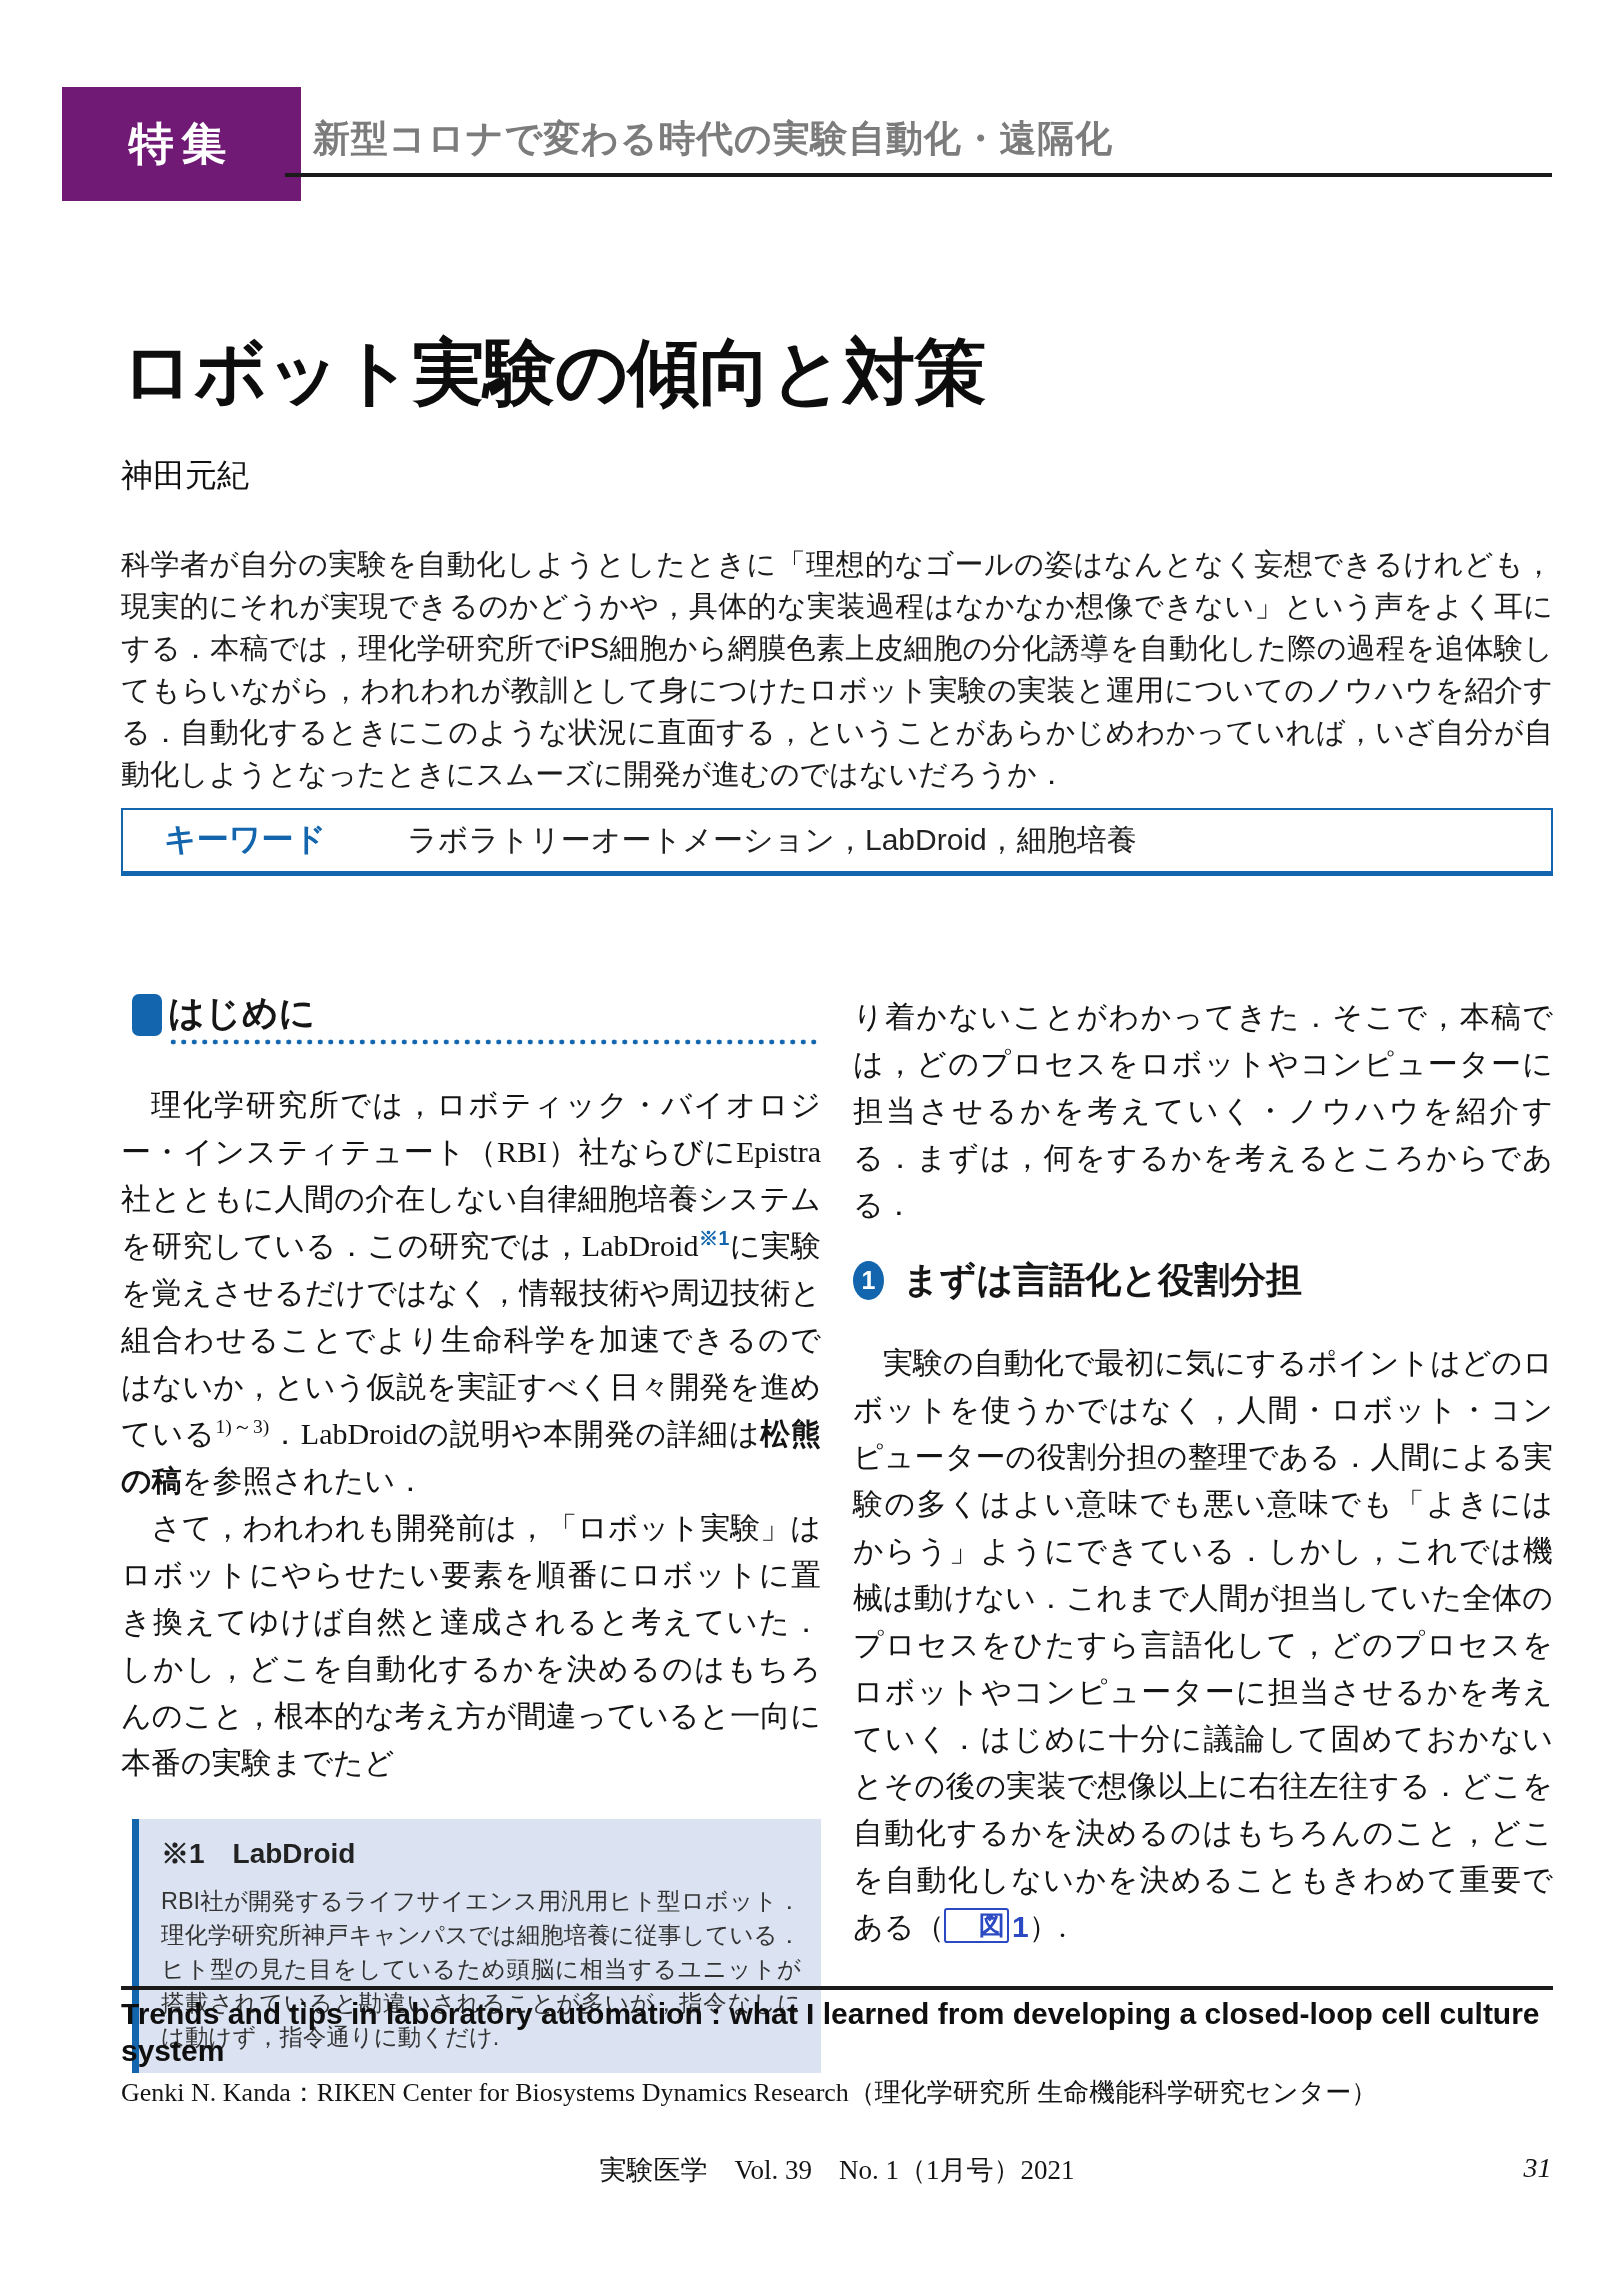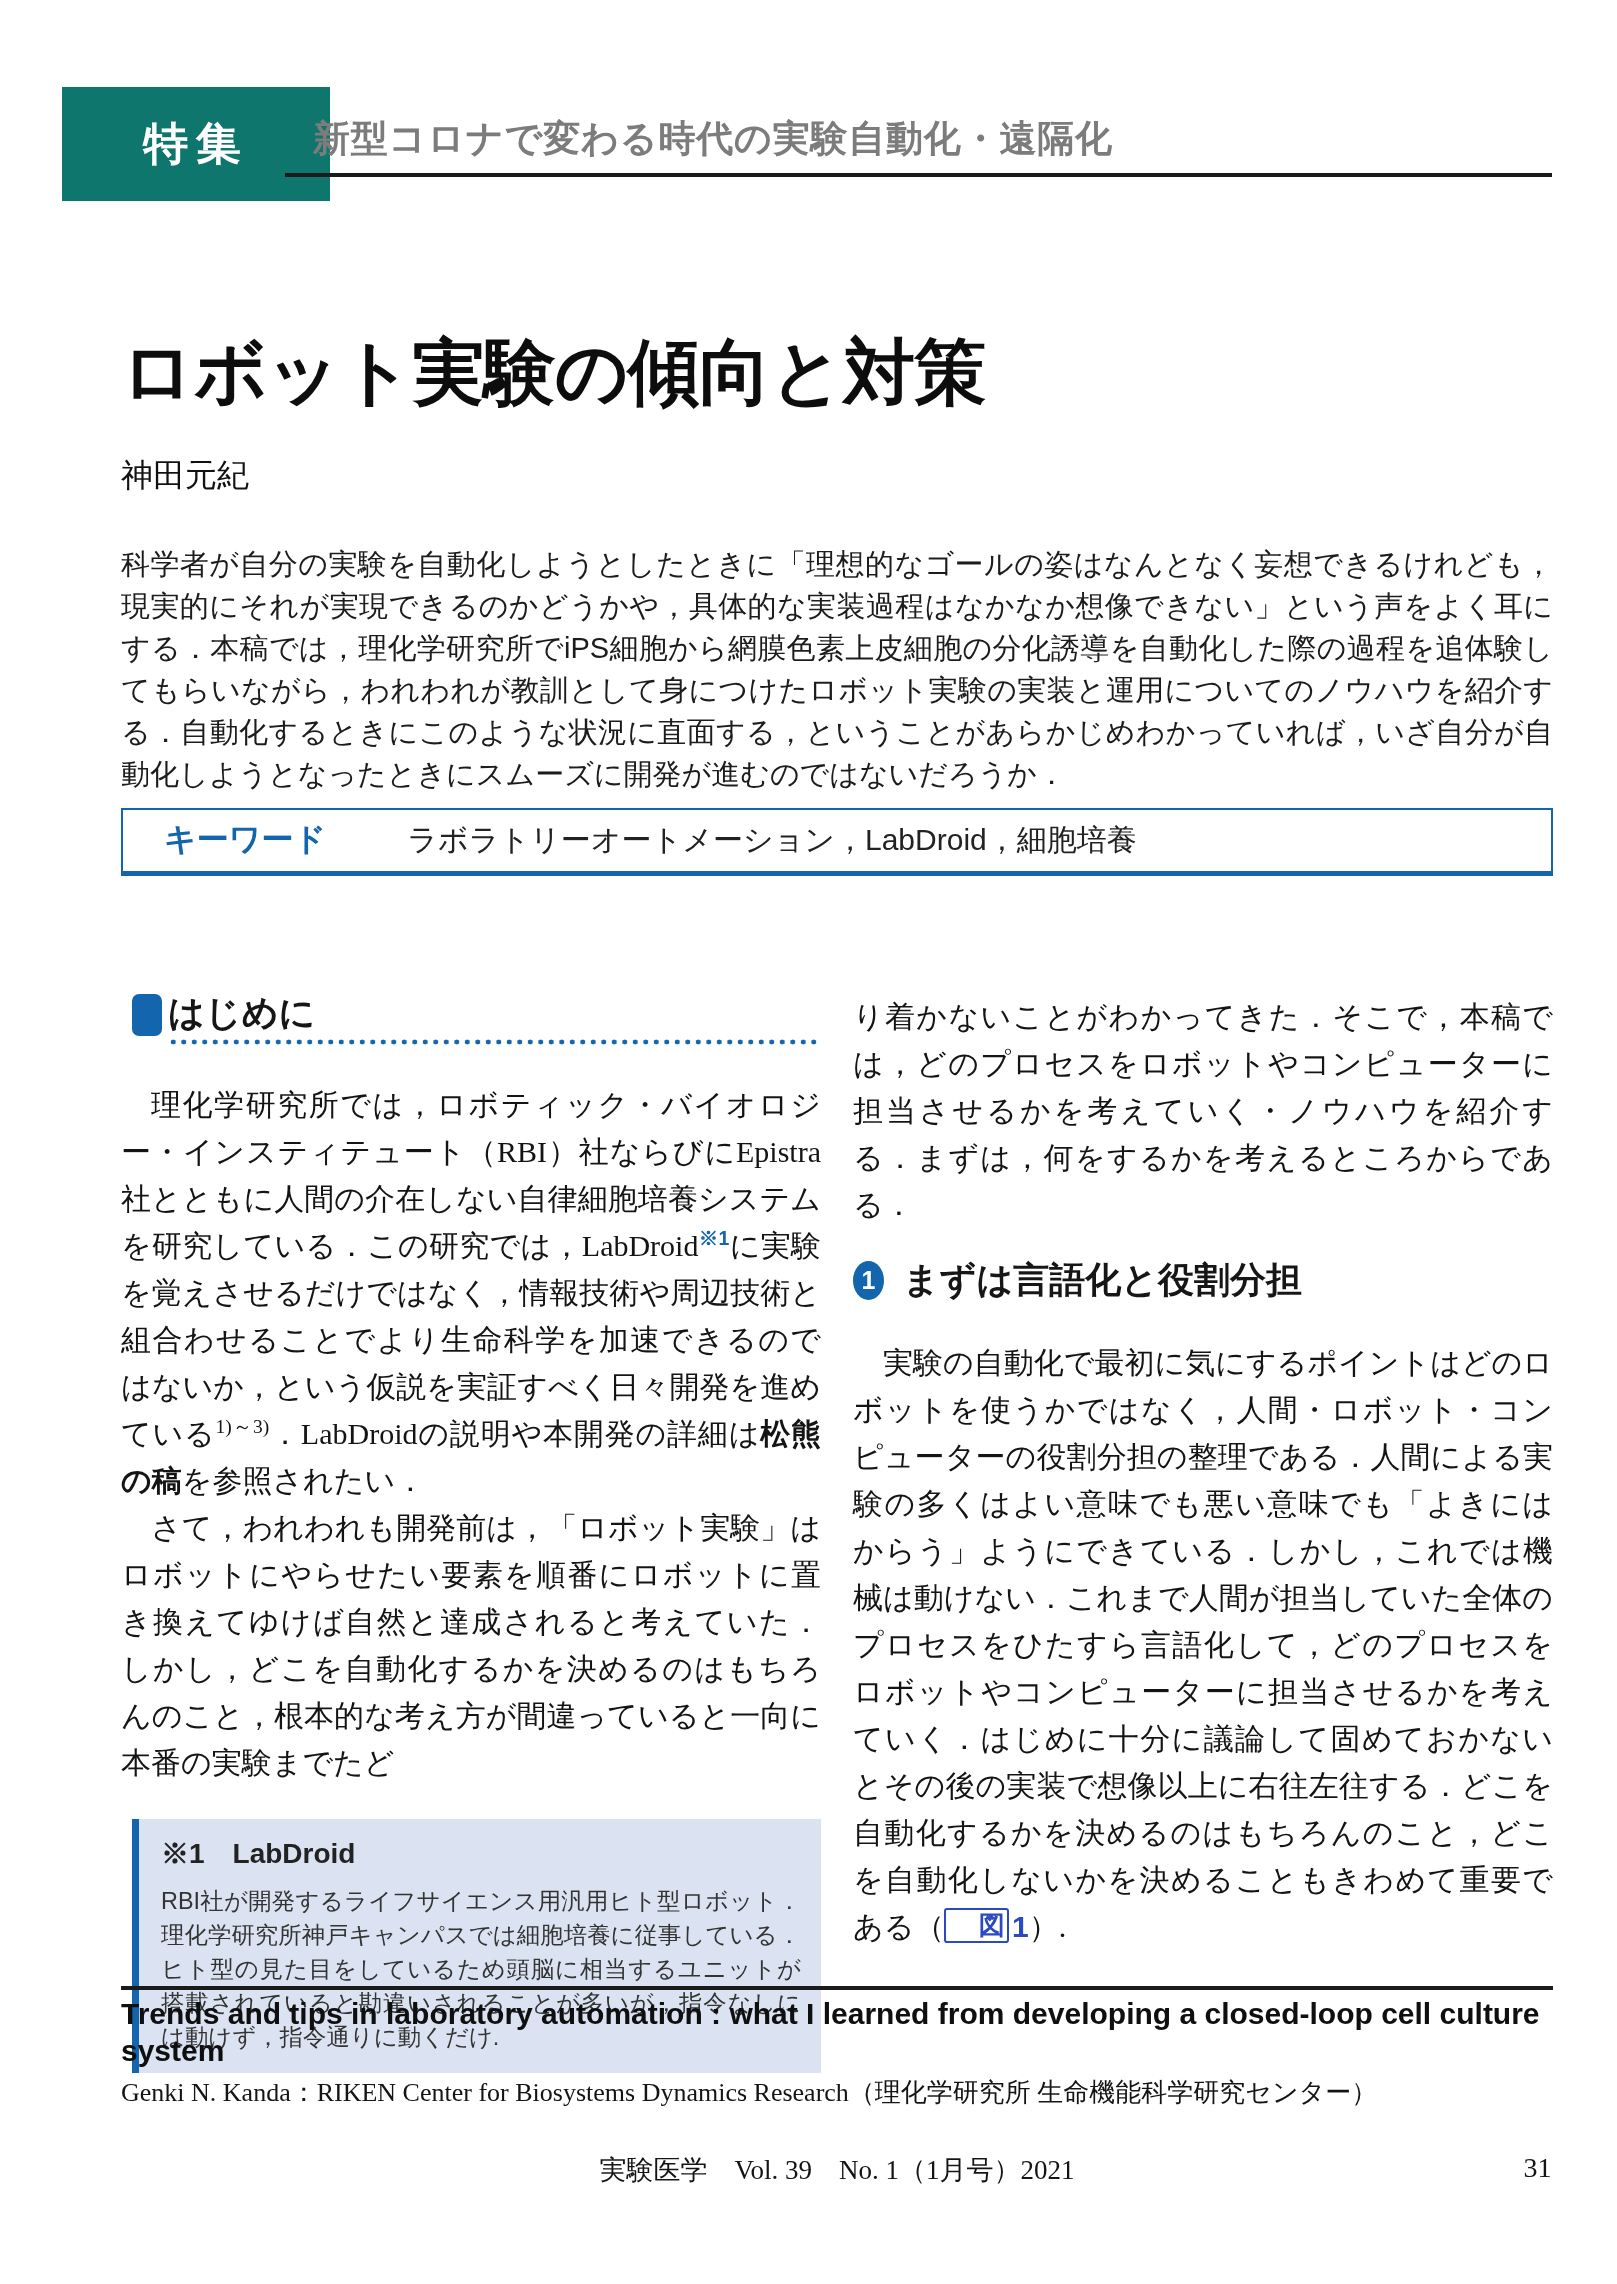--- a/index.html
+++ b/index.html
@@ -1,20 +1,20 @@
 <!DOCTYPE html>
 <html lang="ja" style="font-size:12.5px"><head>
 <meta charset="utf-8">
 <style>
   html,body{margin:0;padding:0;background:#ffffff;}
   .page{position:relative;width:1618px;height:2284px;background:#ffffff;overflow:hidden;
         font-family:"Liberation Sans",sans-serif;color:#111;}
 
   
-  .badge{position:absolute;left:62px;top:87px;width:268px;height:114px;background:#0f766e;
+  .badge{position:absolute;left:62px;top:87px;width:239px;height:114px;background:#701a75;
          color:#fff;display:flex;align-items:center;justify-content:center;
          font-size:45px;font-weight:bold;letter-spacing:7.8px;}
   .series-title{position:absolute;left:313px;top:114px;font-size:37px;font-weight:bold;
                 color:#7c7c7c;letter-spacing:0.8px;white-space:nowrap;}
   .header-rule{position:absolute;left:285px;top:173px;width:1267px;height:3.9px;background:#1b1b1b;}
 
   
   .content{position:absolute;left:121px;top:331px;width:1432px;}
   .title{font-size:72px;font-weight:bold;letter-spacing:-0.8px;line-height:82px;margin:0;color:#0d0d0d;}
   .subtitle{margin:39px 0 0 0;font-size:41px;font-weight:normal;line-height:47px;color:#111;}
@@ -59,21 +59,21 @@
           line-height:31px;font-size:26px;vertical-align:2.3px;margin-right:3.1px;}
   .fignum{font-size:30px;}
 
   
   .page-footer{position:absolute;left:121px;top:1986px;width:1432px;}
   .foot-rule{height:3.9px;background:#1b1b1b;}
   .en-title{margin-top:4.7px;font-size:30px;font-weight:bold;line-height:37px;color:#0f0f0f;}
   .affil{margin-top:6.2px;font-family:"Liberation Serif","DejaVu Serif",serif;font-size:26px;color:#141414;}
   .journal-row{margin-top:42px;position:relative;text-align:center;
                font-family:"Liberation Serif","DejaVu Serif",serif;font-size:27px;color:#141414;}
-  .page-no{position:absolute;right:1.6px;top:0;font-size:28px;}
+  .page-no{position:absolute;right:1.6px;top:0;font-size:28px;font-style:italic;}
 </style>
 </head>
 <body>
 
 <div class="page">
 
   <div class="badge">特集</div>
   <div class="series-title">新型コロナで変わる時代の実験自動化・遠隔化</div>
   <div class="header-rule"></div>
 

